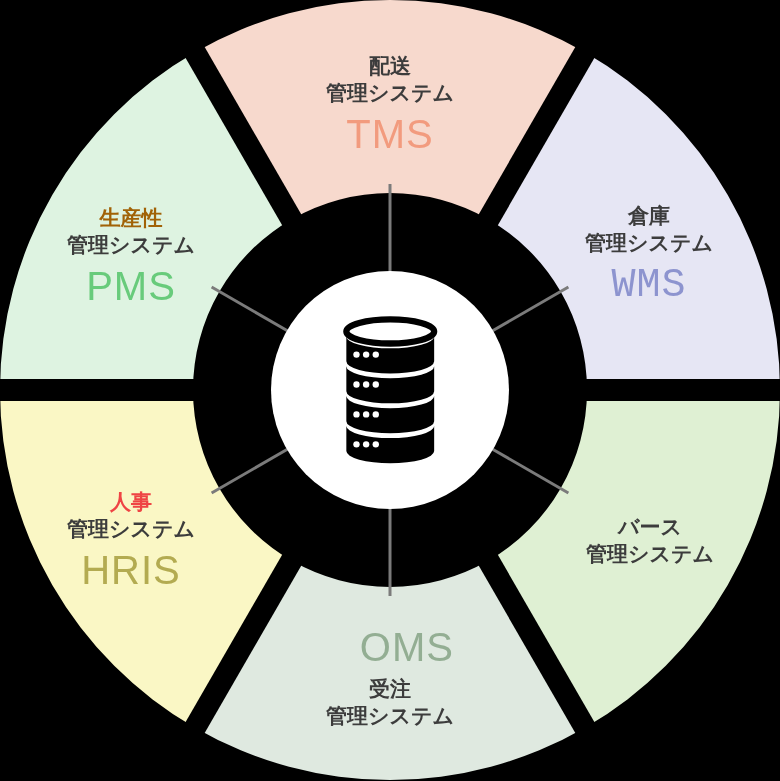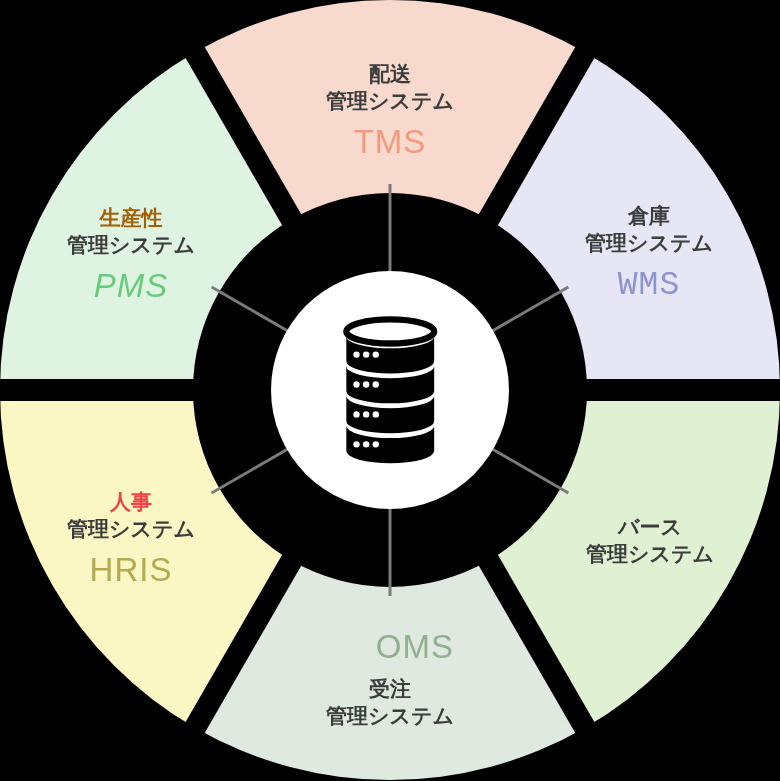--- a/index.html
+++ b/index.html
@@ -19,29 +19,29 @@
   }
   .jp{
     display:block;
     font-size:21px;
     line-height:27px;
     font-weight:700;
     white-space:nowrap;
   }
   .acr{
     display:block;
-    font-size:33px;
+    font-size:40px;
     line-height:46px;
     font-weight:500;
     letter-spacing:1px;
     white-space:nowrap;
     margin-top:5px;
   }
   .acr-first .acr{margin-top:0;margin-bottom:5px;}
-  .pos-tms {left:390px;top:112px;}
+  .pos-tms {left:390px;top:104px;}
   .pos-wms {left:649px;top:256px;font-family:Liberation Mono, monospace;}
   .pos-pms {left:131px;top:256px;}
   .pos-bms {left:650px;top:540px;}
   .pos-hris{left:131px;top:540px;}
   .pos-oms {left:390px;top:676px;}
 </style>
 </head>
 <body style="background: rgb(0, 0, 0);">
 
 <div class="stage">
@@ -125,16 +125,16 @@
 
   <div class="seg-label pos-hris">
     <span class="jp" style="color: #ef4444;">人事</span>
     <span class="jp" style="color: rgb(60, 60, 60);">管理システム</span>
     <span class="acr" style="color: rgb(179, 171, 81);">HRIS</span>
   </div>
 
   <div class="seg-label pos-pms">
     <span class="jp" style="color: #a16207;">生産性</span>
     <span class="jp" style="color: rgb(60, 60, 60);">管理システム</span>
-    <span class="acr" style="color: rgb(104, 203, 123); font-style: italic;">PMS</span>
+    <span class="acr" style="color: rgb(104, 203, 123);">PMS</span>
   </div>
 
 </div>
 
 </body></html>

